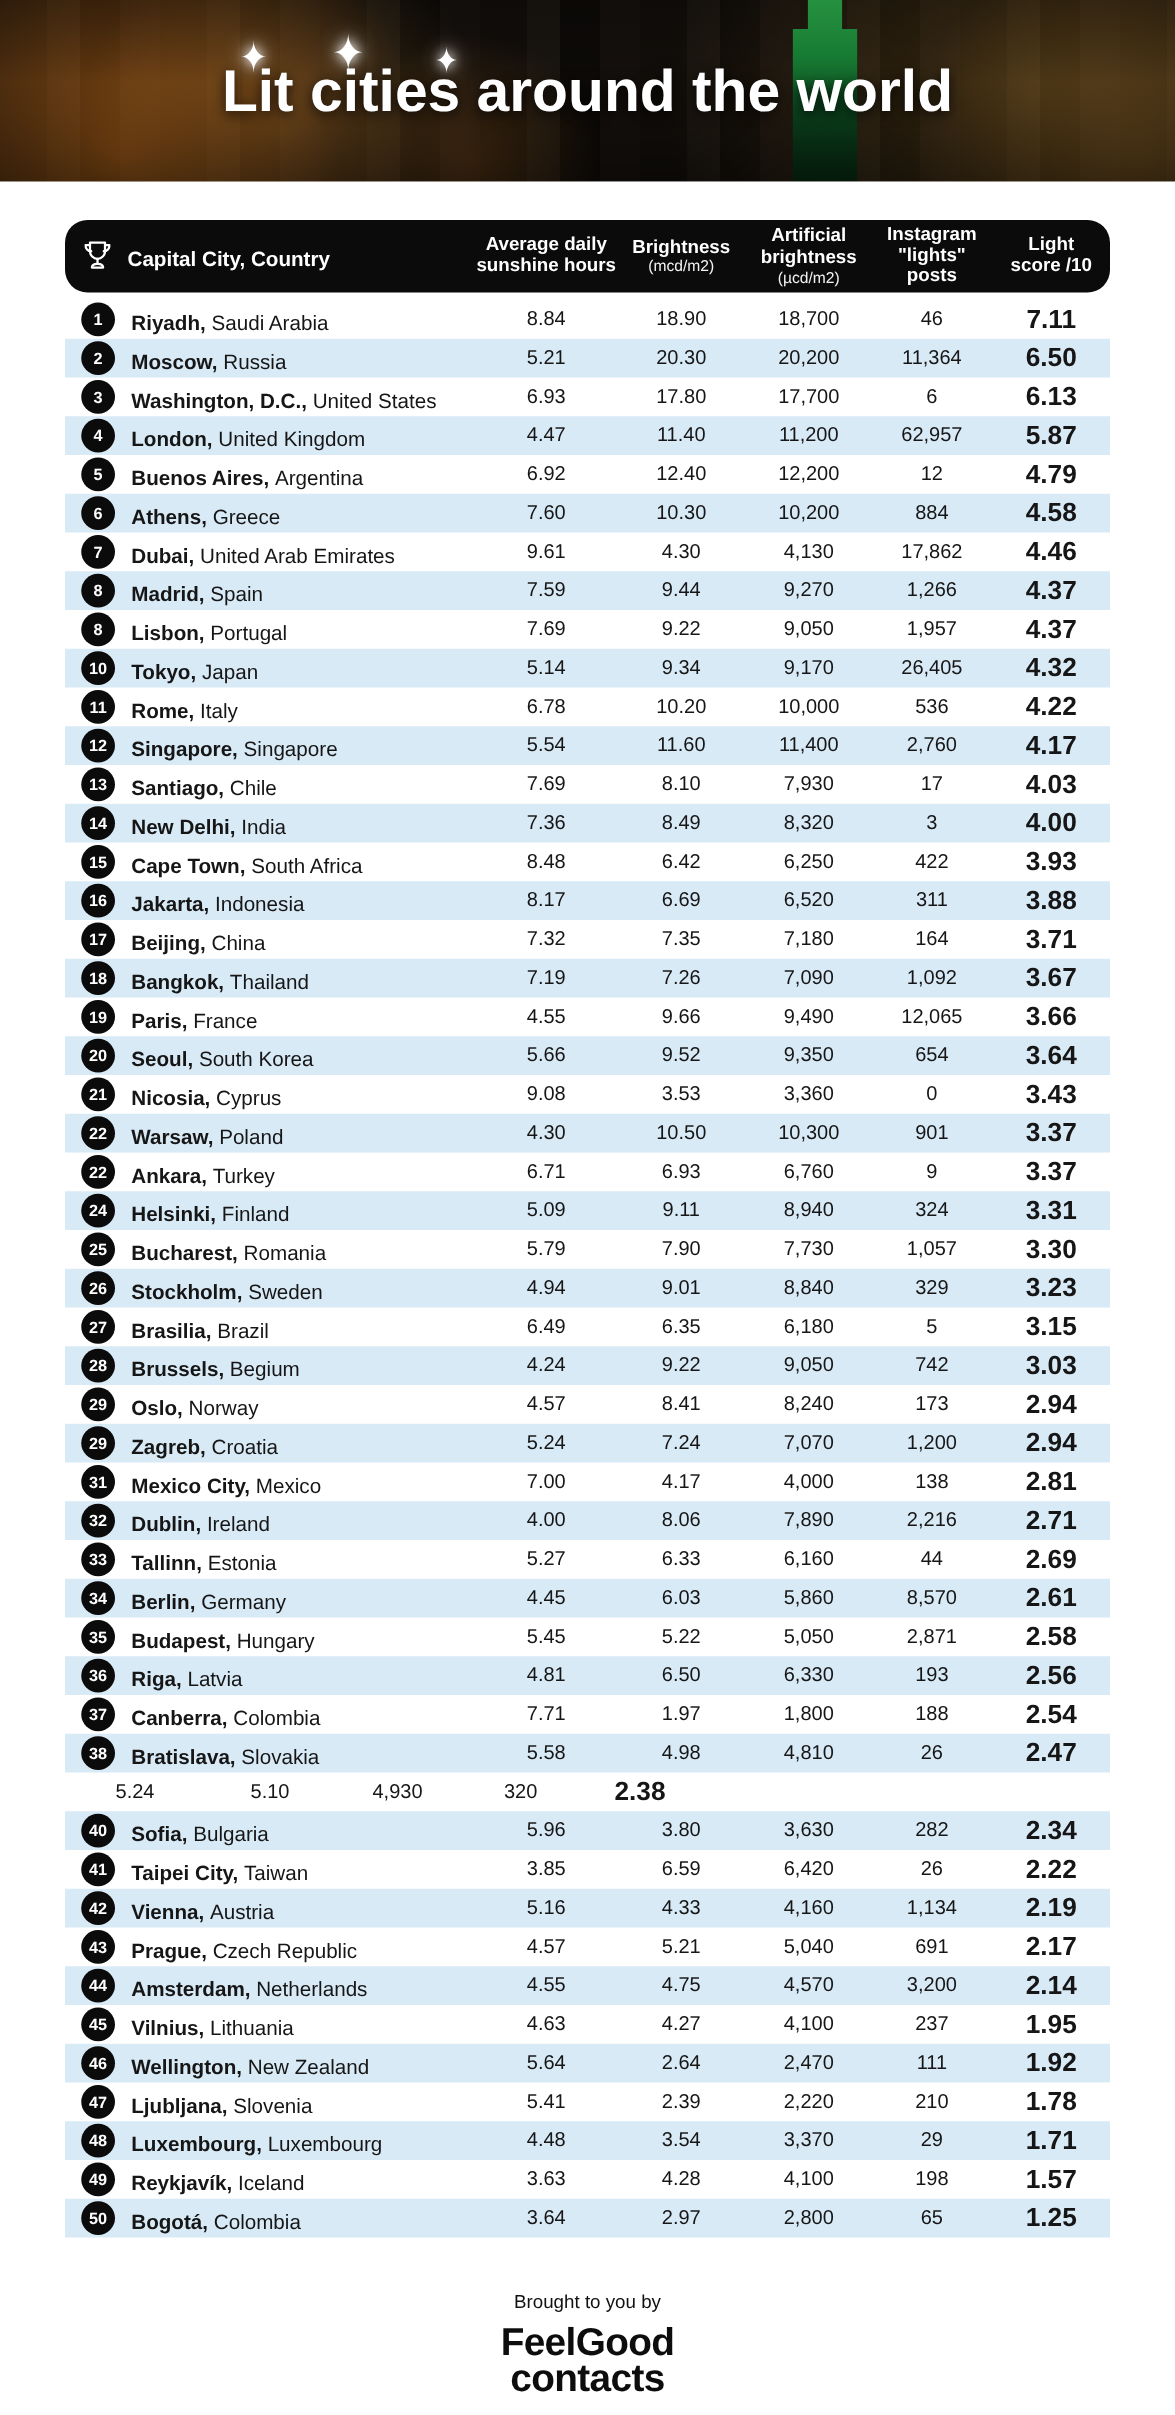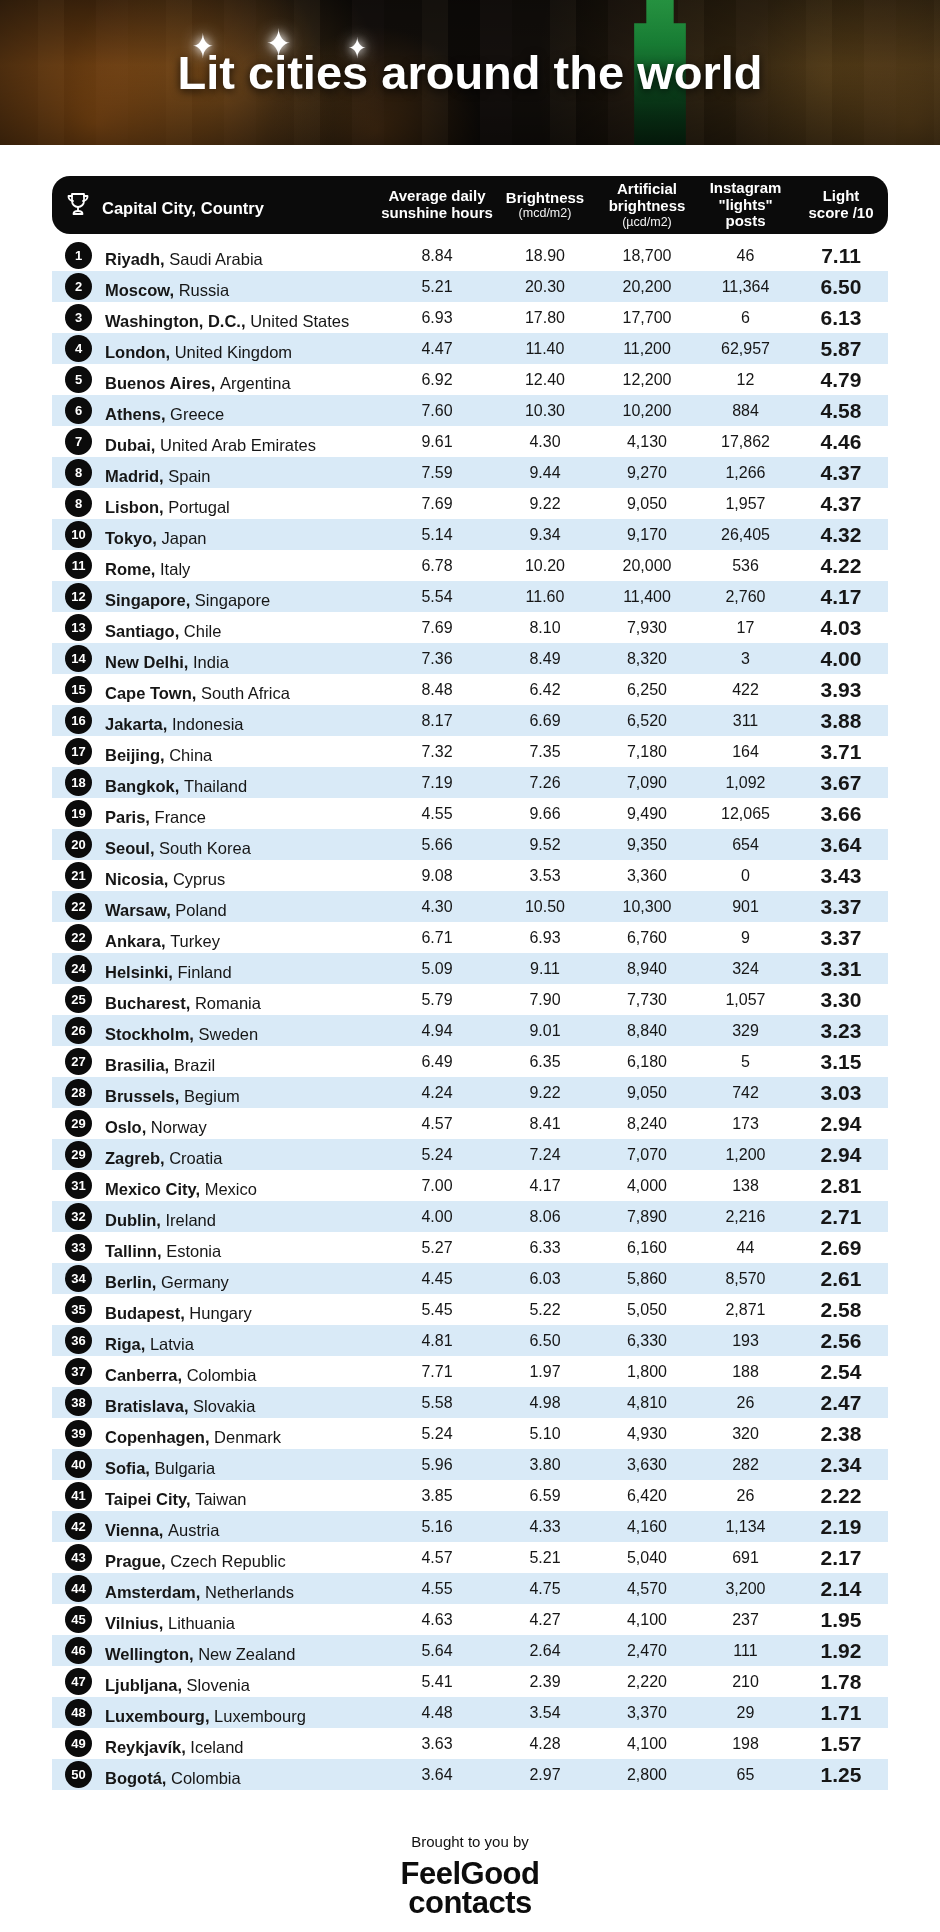--- a/index.html
+++ b/index.html
@@ -245,21 +245,21 @@
       <div class="num c-sco">4.32</div>
     </div>
 
     <div class="row">
       <div class="c-city">
         <span class="badge">11</span>
         <span class="cityname">Rome,</span>&nbsp;<span class="country">Italy</span>
       </div>
       <div class="num c-sun">6.78</div>
       <div class="num c-bri">10.20</div>
-      <div class="num c-art">20,000</div>
+      <div class="num c-art">10,000</div>
       <div class="num c-ins">536</div>
       <div class="num c-sco">4.22</div>
     </div>
 
     <div class="row">
       <div class="c-city">
         <span class="badge">12</span>
         <span class="cityname">Singapore,</span>&nbsp;<span class="country">Singapore</span>
       </div>
       <div class="num c-sun">5.54</div>
@@ -575,24 +575,20 @@
         <span class="cityname">Bratislava,</span>&nbsp;<span class="country">Slovakia</span>
       </div>
       <div class="num c-sun">5.58</div>
       <div class="num c-bri">4.98</div>
       <div class="num c-art">4,810</div>
       <div class="num c-ins">26</div>
       <div class="num c-sco">2.47</div>
     </div>
 
     <div class="row">
-      <div class="c-city">
-        <span class="badge">39</span>
-        <span class="cityname">Copenhagen,</span>&nbsp;<span class="country">Denmark</span>
-      </div>
       <div class="num c-sun">5.24</div>
       <div class="num c-bri">5.10</div>
       <div class="num c-art">4,930</div>
       <div class="num c-ins">320</div>
       <div class="num c-sco">2.38</div>
     </div>
 
     <div class="row">
       <div class="c-city">
         <span class="badge">40</span>

